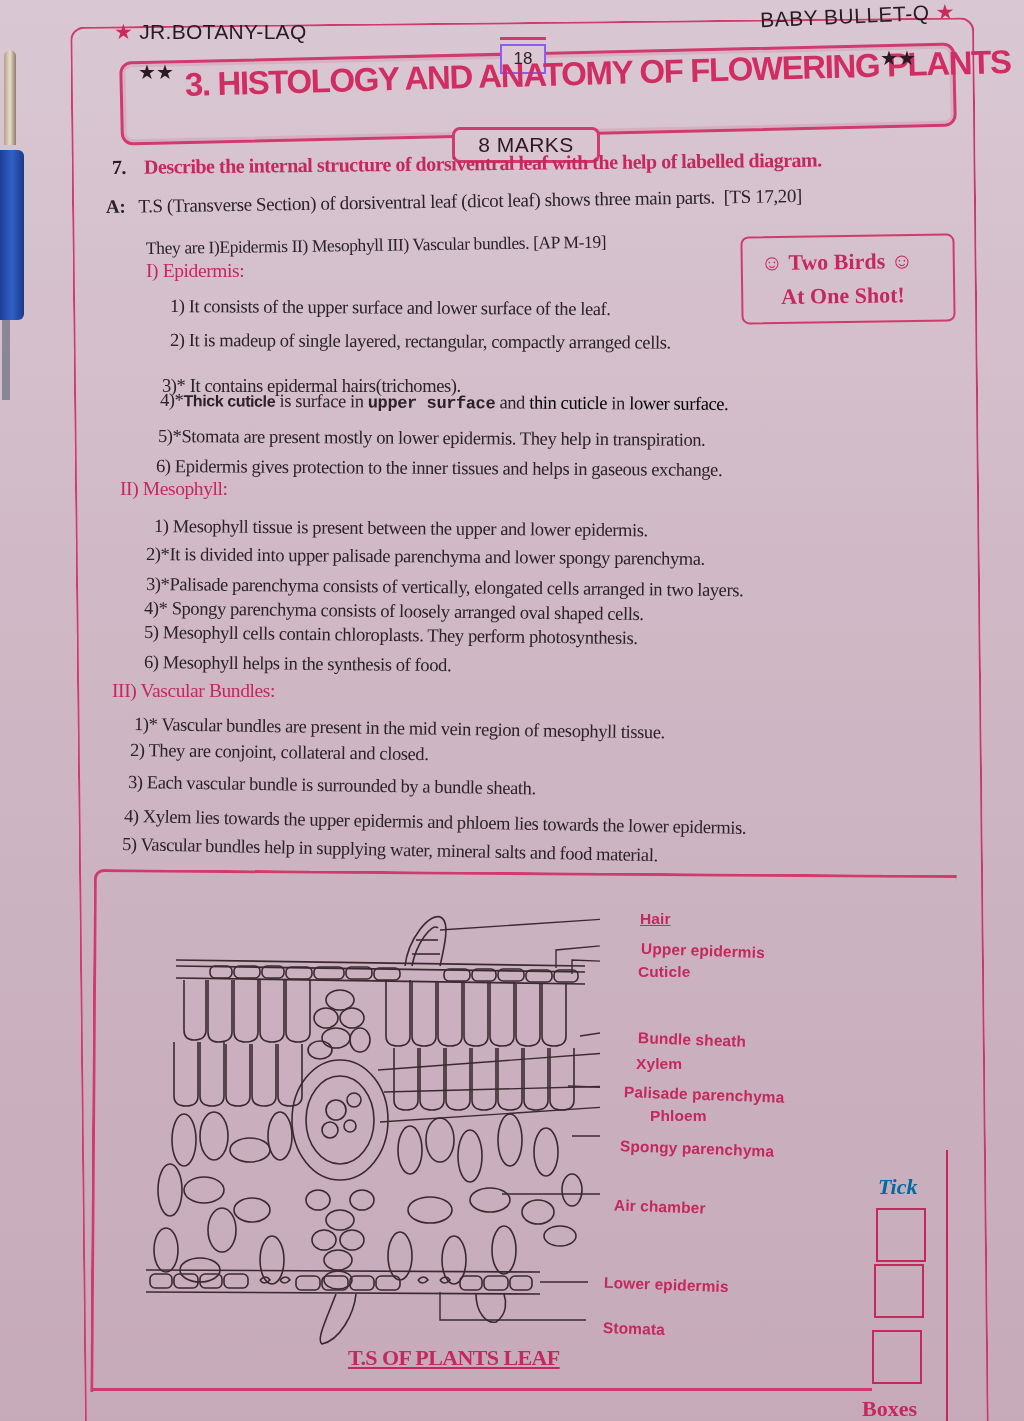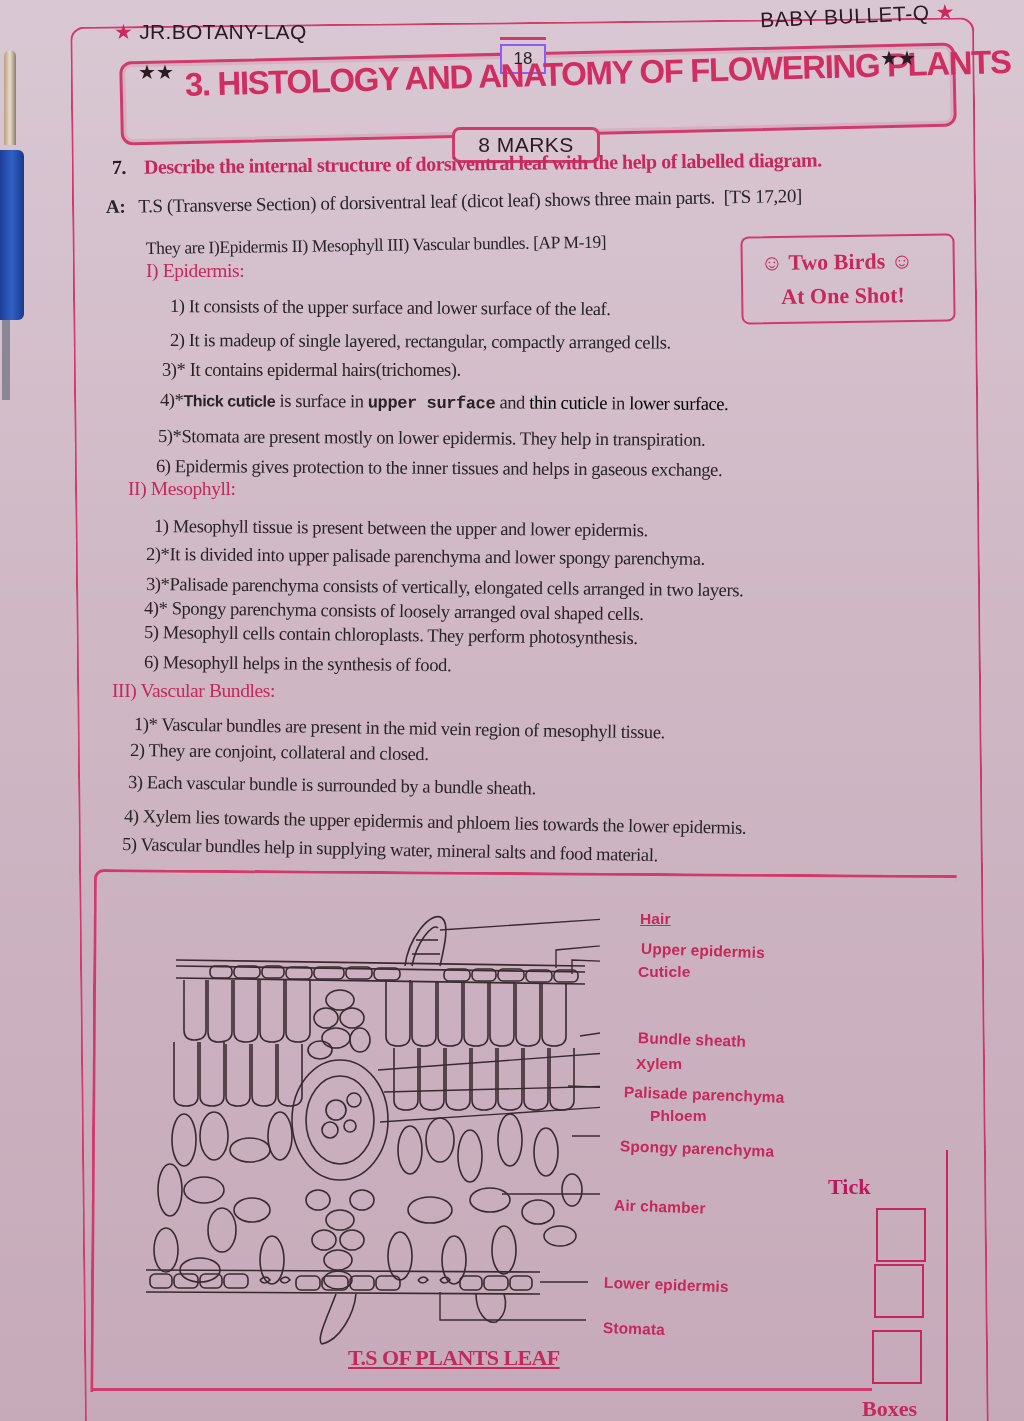--- a/index.html
+++ b/index.html
@@ -40,21 +40,21 @@
   .callout .l1 { position: absolute; left: 18px; top: 12px; font-weight: bold; font-size: 22px; color: #c4285c; white-space: nowrap; }
   .callout .l2 { position: absolute; left: 38px; top: 46px; font-weight: bold; font-size: 22px; color: #c4285c; white-space: nowrap; }
 
   .diagram-box { position: absolute; left: 92px; top: 872px; width: 860px; height: 520px; border-top: 3px solid #d13a6d; border-left: 3px solid #d13a6d; border-radius: 10px 0 0 0; transform: rotate(0.4deg); }
   .diagram-bottom { position: absolute; left: 92px; top: 1388px; width: 780px; border-top: 3px solid #d13a6d; box-shadow: 0 6px 0 -2px #d13a6d; }
   .diagram-svg { position: absolute; left: 140px; top: 900px; }
 
   .lbl { position: absolute; font-family: "Liberation Sans", sans-serif; font-weight: bold; font-size: 15.5px; color: #c4285c; white-space: nowrap; letter-spacing: 0.1px; }
   .caption { position: absolute; left: 348px; top: 1345px; font-size: 22px; font-weight: bold; color: #c4285c; text-decoration: underline; letter-spacing: -0.6px; white-space: nowrap; }
 
-  .tick-title { position: absolute; left: 828px; top: 1174px; font-weight: bold; font-size: 22px; color: #be185d; }
+  .tick-title { position: absolute; left: 878px; top: 1174px; font-weight: bold; font-size: 22px; color: #0369a1; font-style: italic; }
   .tick-box { position: absolute; width: 46px; height: 50px; border: 2px solid #c4285c; }
   .boxes { position: absolute; left: 862px; top: 1396px; font-weight: bold; font-size: 22px; color: #c4285c; }
   .margin-line { position: absolute; left: 946px; top: 1150px; height: 271px; border-left: 2px solid #c4285c; }
 </style>
 </head>
 <body>
 
 <div class="pen">
   <div class="tip"></div>
   <div class="grip"></div>
@@ -85,28 +85,28 @@
 </div>
 
 <div class="callout">
   <div class="l1"><span>☺</span> <span>Two Birds</span> <span>☺</span></div>
   <div class="l2">At One Shot!</div>
 </div>
 
 <div class="t sec" style="left:146px; top:260px;">I) Epidermis:</div>
 <div class="t" style="left:170px; top:296px; transform:rotate(0.4deg); transform-origin:left;"><span>1)</span> <span>It consists of the upper surface and lower surface of the leaf.</span></div>
 <div class="t" style="left:170px; top:330px; transform:rotate(0.3deg); transform-origin:left;"><span>2)</span> <span>It is madeup of single layered, rectangular, compactly arranged cells.</span></div>
-<div class="t" style="left:162px; top:360px;text-align:right;"><span>3)*</span> <span>It contains epidermal hairs(trichomes).</span></div>
+<div class="t" style="left:162px; top:376px;text-align:right;"><span>3)*</span> <span>It contains epidermal hairs(trichomes).</span></div>
 <div class="t" style="left:160px; top:390px; transform:rotate(0.4deg); transform-origin:left;">
   <span>4)*</span><span class="b" style="font-family:'Liberation Sans',sans-serif;font-size:16px">Thick cuticle</span><span> is surface in </span><span class="b" style="font-family:Liberation Mono, monospace;font-size:17px">upper surface</span><span> and </span><span class="pink">thin cuticle</span><span> in </span><span class="pink">lower surface.</span>
 </div>
 <div class="t" style="left:158px; top:426px; transform:rotate(0.4deg); transform-origin:left;"><span>5)*</span><span>Stomata are present mostly on lower epidermis. They help in transpiration.</span></div>
 <div class="t" style="left:156px; top:456px; transform:rotate(0.4deg); transform-origin:left;"><span>6)</span> <span>Epidermis gives protection to the inner tissues and helps in gaseous exchange.</span></div>
 
-<div class="t sec" style="left:128px; top:478px;">II) Mesophyll:</div>
+<div class="t sec" style="left:120px; top:478px;">II) Mesophyll:</div>
 <div class="t" style="left:154px; top:516px; transform:rotate(0.5deg); transform-origin:left;"><span>1)</span> <span>Mesophyll tissue is present between the upper and lower epidermis.</span></div>
 <div class="t" style="left:146px; top:544px; transform:rotate(0.5deg); transform-origin:left;"><span>2)*</span><span>It is divided into upper palisade parenchyma and lower spongy parenchyma.</span></div>
 <div class="t" style="left:146px; top:574px; transform:rotate(0.6deg); transform-origin:left;"><span>3)*</span><span>Palisade parenchyma consists of vertically, elongated cells arranged in two layers.</span></div>
 <div class="t" style="left:144px; top:598px; transform:rotate(0.7deg); transform-origin:left;"><span>4)*</span> <span>Spongy parenchyma consists of loosely arranged oval shaped cells.</span></div>
 <div class="t" style="left:144px; top:622px; transform:rotate(0.7deg); transform-origin:left;"><span>5)</span> <span>Mesophyll cells contain chloroplasts. They perform photosynthesis.</span></div>
 <div class="t" style="left:144px; top:652px; transform:rotate(0.6deg); transform-origin:left;"><span>6)</span> <span>Mesophyll helps in the synthesis of food.</span></div>
 
 <div class="t sec" style="left:112px; top:680px;">III) Vascular Bundles:</div>
 <div class="t" style="left:134px; top:714px; transform:rotate(0.9deg); transform-origin:left;"><span>1)*</span> <span>Vascular bundles are present in the mid vein region of mesophyll tissue.</span></div>
 <div class="t" style="left:130px; top:740px; transform:rotate(0.8deg); transform-origin:left;"><span>2)</span> <span>They are conjoint, collateral and closed.</span></div>

